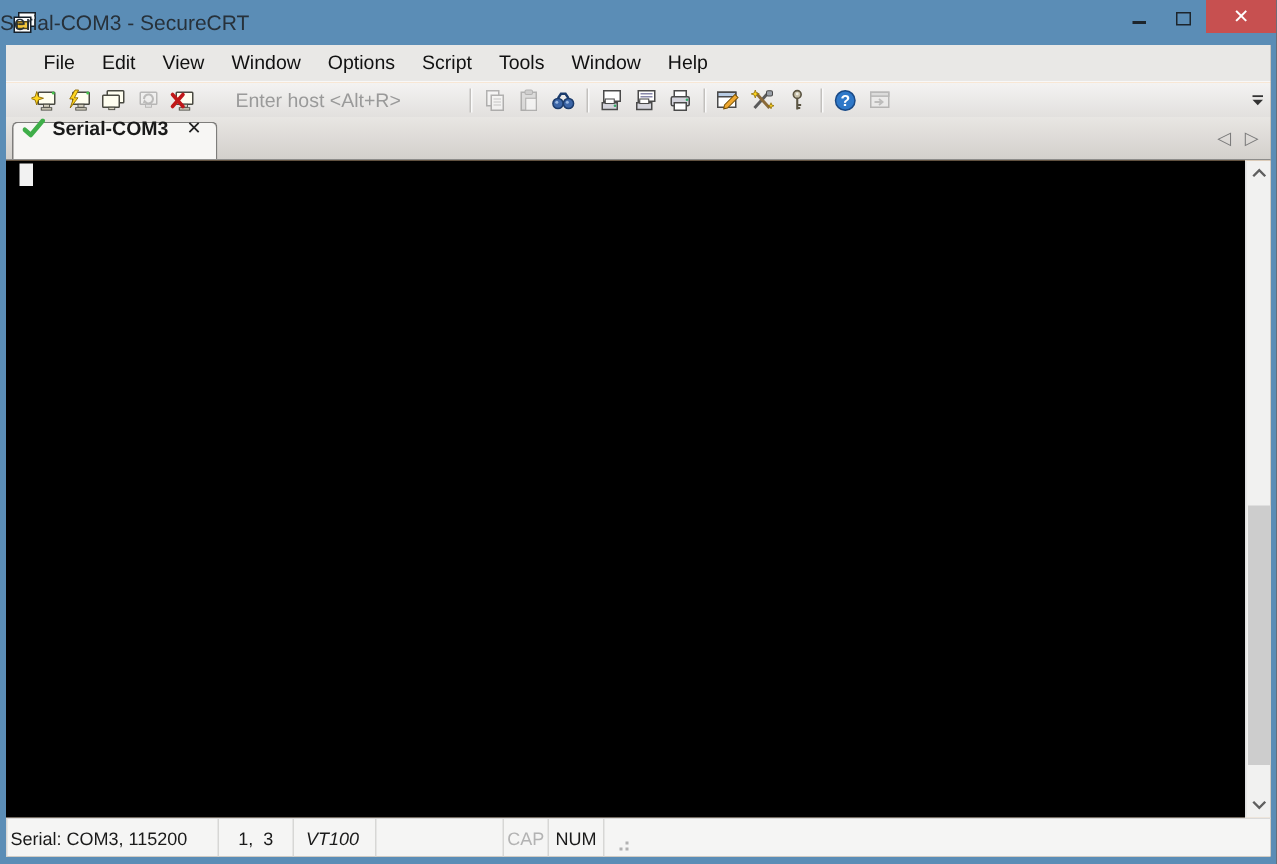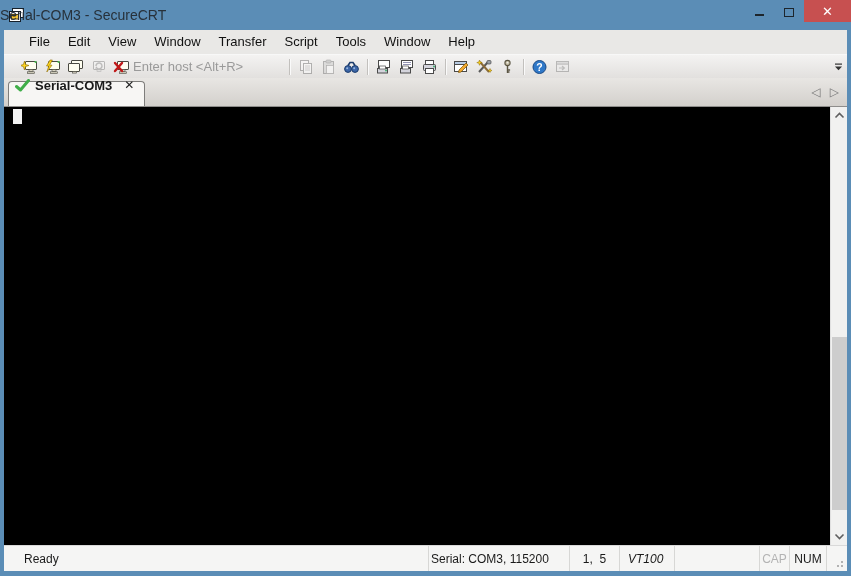--- a/index.html
+++ b/index.html
@@ -26,21 +26,21 @@
   .menubar { height:24px; background:#e9e8e6; display:flex; align-items:center; padding-left:16px; }
   .menu-item { padding:0 9px; font-size:13px; color:#111; line-height:24px; }
 
   
   .toolbar { position:relative; height:24px; background:linear-gradient(#f4f3f2,#e2e0de);
              border-top:1px solid #f8f8f8; display:flex; align-items:center; padding-left:14px; }
   .tbtn { width:23px; height:21px; display:flex; align-items:center; justify-content:center; border-radius:2px; }
   .tbtn.disabled { filter:grayscale(100%); opacity:.45; }
   .tb-sep { width:1px; height:16px; background:#c2c0bd; margin:0 4px; box-shadow:1px 0 0 #fafafa; }
   .host-input { width:148px; height:18px; border:none; outline:none; background:transparent;
-                font-size:13px; color:#333; margin:0 4px 0 0; }
+                font-size:13px; color:#333; margin:0 4px 0 24px; }
   .host-input::placeholder { color:#9a9a9a; }
   .tb-overflow { position:absolute; right:2px; top:4px; width:13px; height:16px;
                  display:flex; align-items:center; justify-content:center; }
 
   
   .tabstrip { position:relative; height:29px; background:linear-gradient(#e8e6e3,#d3d0cc);
               border-bottom:1px solid #8e8d8b; }
   .tab { position:absolute; left:4px; bottom:0; height:25px; min-width:126px;
          background:#f7f6f4; border:1px solid #7e7d7b; border-bottom:none;
          border-radius:4px 4px 0 0; display:flex; align-items:center; padding:0 8px 18px 6px; }
@@ -98,21 +98,21 @@
     </div>
   </div>
 
   <div class="frame">
 
     <div class="menubar">
       <div class="menu-item">File</div>
       <div class="menu-item">Edit</div>
       <div class="menu-item">View</div>
       <div class="menu-item">Window</div>
-      <div class="menu-item">Transfer</div>
+      <div class="menu-item">Options</div>
       <div class="menu-item">Script</div>
       <div class="menu-item">Tools</div>
       <div class="menu-item">Window</div>
       <div class="menu-item">Help</div>
     </div>
 
     <div class="toolbar">
       <div class="tbtn">
         <svg width="17" height="16" viewBox="0 0 17 16">
           <rect x="4.5" y="2.5" width="11" height="8" rx="0.5" fill="#fffef0" stroke="#4a4a42"></rect>
@@ -287,23 +287,22 @@
         <div class="sb-thumb"></div>
         <div class="sb-btn sb-down">
           <svg width="11" height="7" viewBox="0 0 11 7">
               <polyline points="1.5,1.5 5.5,5.5 9.5,1.5" fill="none" stroke="#5f5f5f" stroke-width="1.6"></polyline>
             </svg>
         </div>
       </div>
     </div>
 
     <div class="statusbar">
-      <div class="sb-seg seg-ready">Ready</div>
       <div class="sb-seg seg-conn">Serial: COM3, 115200</div>
-      <div class="sb-seg seg-pos">1,  5</div>
+      <div class="sb-seg seg-pos">1,  3</div>
       <div class="sb-seg seg-emu">VT100</div>
       <div class="sb-seg seg-blank"></div>
       <div class="sb-seg seg-cap">CAP</div>
       <div class="sb-seg seg-num">NUM</div>
       <div class="sb-seg seg-grip">
         <svg width="10" height="10" viewBox="0 0 10 10">
           <rect x="7" y="7" width="2" height="2" fill="#b2b2b2"></rect>
           <rect x="3" y="7" width="2" height="2" fill="#b2b2b2"></rect>
           <rect x="7" y="3" width="2" height="2" fill="#b2b2b2"></rect>
         </svg>

